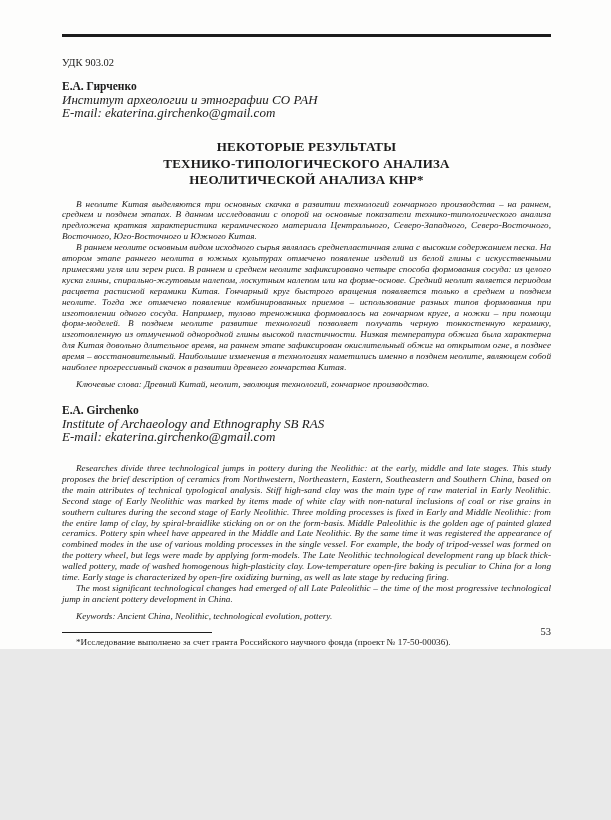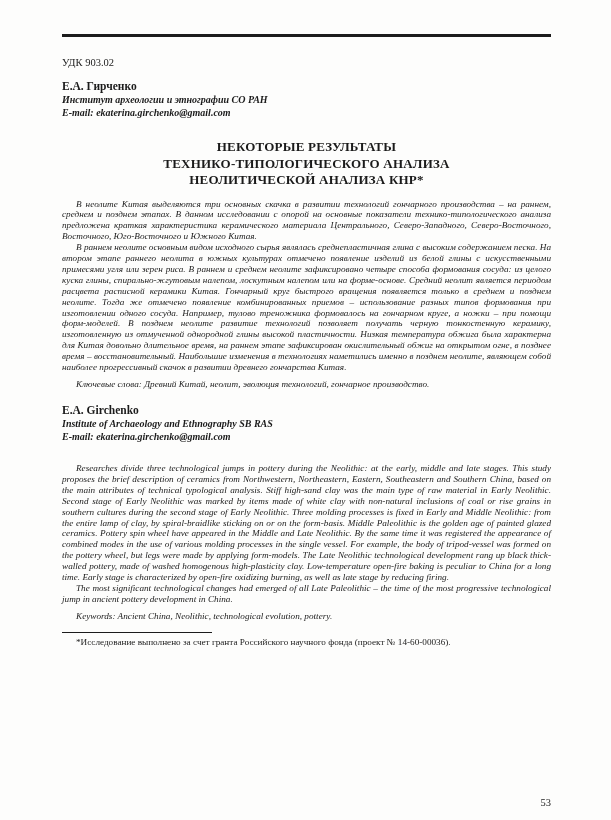--- a/index.html
+++ b/index.html
@@ -3,21 +3,21 @@
 <meta charset="utf-8">
 <style>
   html, body {
     margin: 0;
     padding: 0;
     background: #e9e9e9;
   }
   .page {
     position: relative;
     width: 611px;
-    height: 820px;
+    height: 649px;
     margin: 0 auto;
     background: #fdfdfc;
     box-sizing: border-box;
     padding: 34px 60px 0 62px;
     font-family: "Liberation Serif", "DejaVu Serif", serif;
     color: #1b1b1b;
     overflow: hidden;
   }
   .top-rule {
     height: 3px;
@@ -32,22 +32,21 @@
     text-align: left;
     margin-bottom: 20px;
     line-height: 13px;
   }
   .author-name {
     font-weight: bold;
     font-size: 11.5px;
   }
   .author-affiliation, .author-email {
     font-style: italic;
-    font-size: 10px;
-    font-weight: bold;
+    font-size: 13px;
   }
   .article-title {
     text-align: center;
     font-weight: bold;
     font-size: 13px;
     line-height: 16.5px;
     margin: 6px 0 10px 0;
     letter-spacing: 0.2px;
   }
   .abstract p {
@@ -129,18 +128,18 @@
 
   <div class="abstract">
     <p>Researches divide three technological jumps in pottery during the Neolithic: at the early, middle and late stages. This study proposes the brief description of ceramics from Northwestern, Northeastern, Eastern, Southeastern and Southern China, based on the main attributes of technical typological analysis. Stiff high-sand clay was the main type of raw material in Early Neolithic. Second stage of Early Neolithic was marked by items made of white clay with non-natural inclusions of coal or rise grains in southern cultures during the second stage of Early Neolithic. Three molding processes is fixed in Early and Middle Neolithic: from the entire lamp of clay, by spiral-braidlike sticking on or on the form-basis. Middle Paleolithic is the golden age of painted glazed ceramics. Pottery spin wheel have appeared in the Middle and Late Neolithic. By the same time it was registered the appearance of combined modes in the use of various molding processes in the single vessel. For example, the body of tripod-vessel was formed on the pottery wheel, but legs were made by applying form-models. The Late Neolithic technological development rang up black thick-walled pottery, made of washed homogenous high-plasticity clay. Low-temperature open-fire baking is peculiar to China for a long time. Early stage is characterized by open-fire oxidizing burning, as well as late stage by reducing firing.</p>
     <p>The most significant technological changes had emerged of all Late Paleolithic – the time of the most progressive technological jump in ancient pottery development in China.</p>
   </div>
 
   <p class="keywords"><span>Keywords:</span><span> Ancient China, Neolithic, technological evolution, pottery.</span></p>
 
   <div class="footnote-area">
     <div class="footnote-rule"></div>
-    <p class="footnote">*Исследование выполнено за счет гранта Российского научного фонда (проект № 14-60-00036).</p>
+    <p class="footnote">*Исследование выполнено за счет гранта Российского научного фонда (проект № 17-50-00036).</p>
   </div>
 
   <div class="page-number">53</div>
 
 </div>
 
 </body></html>

